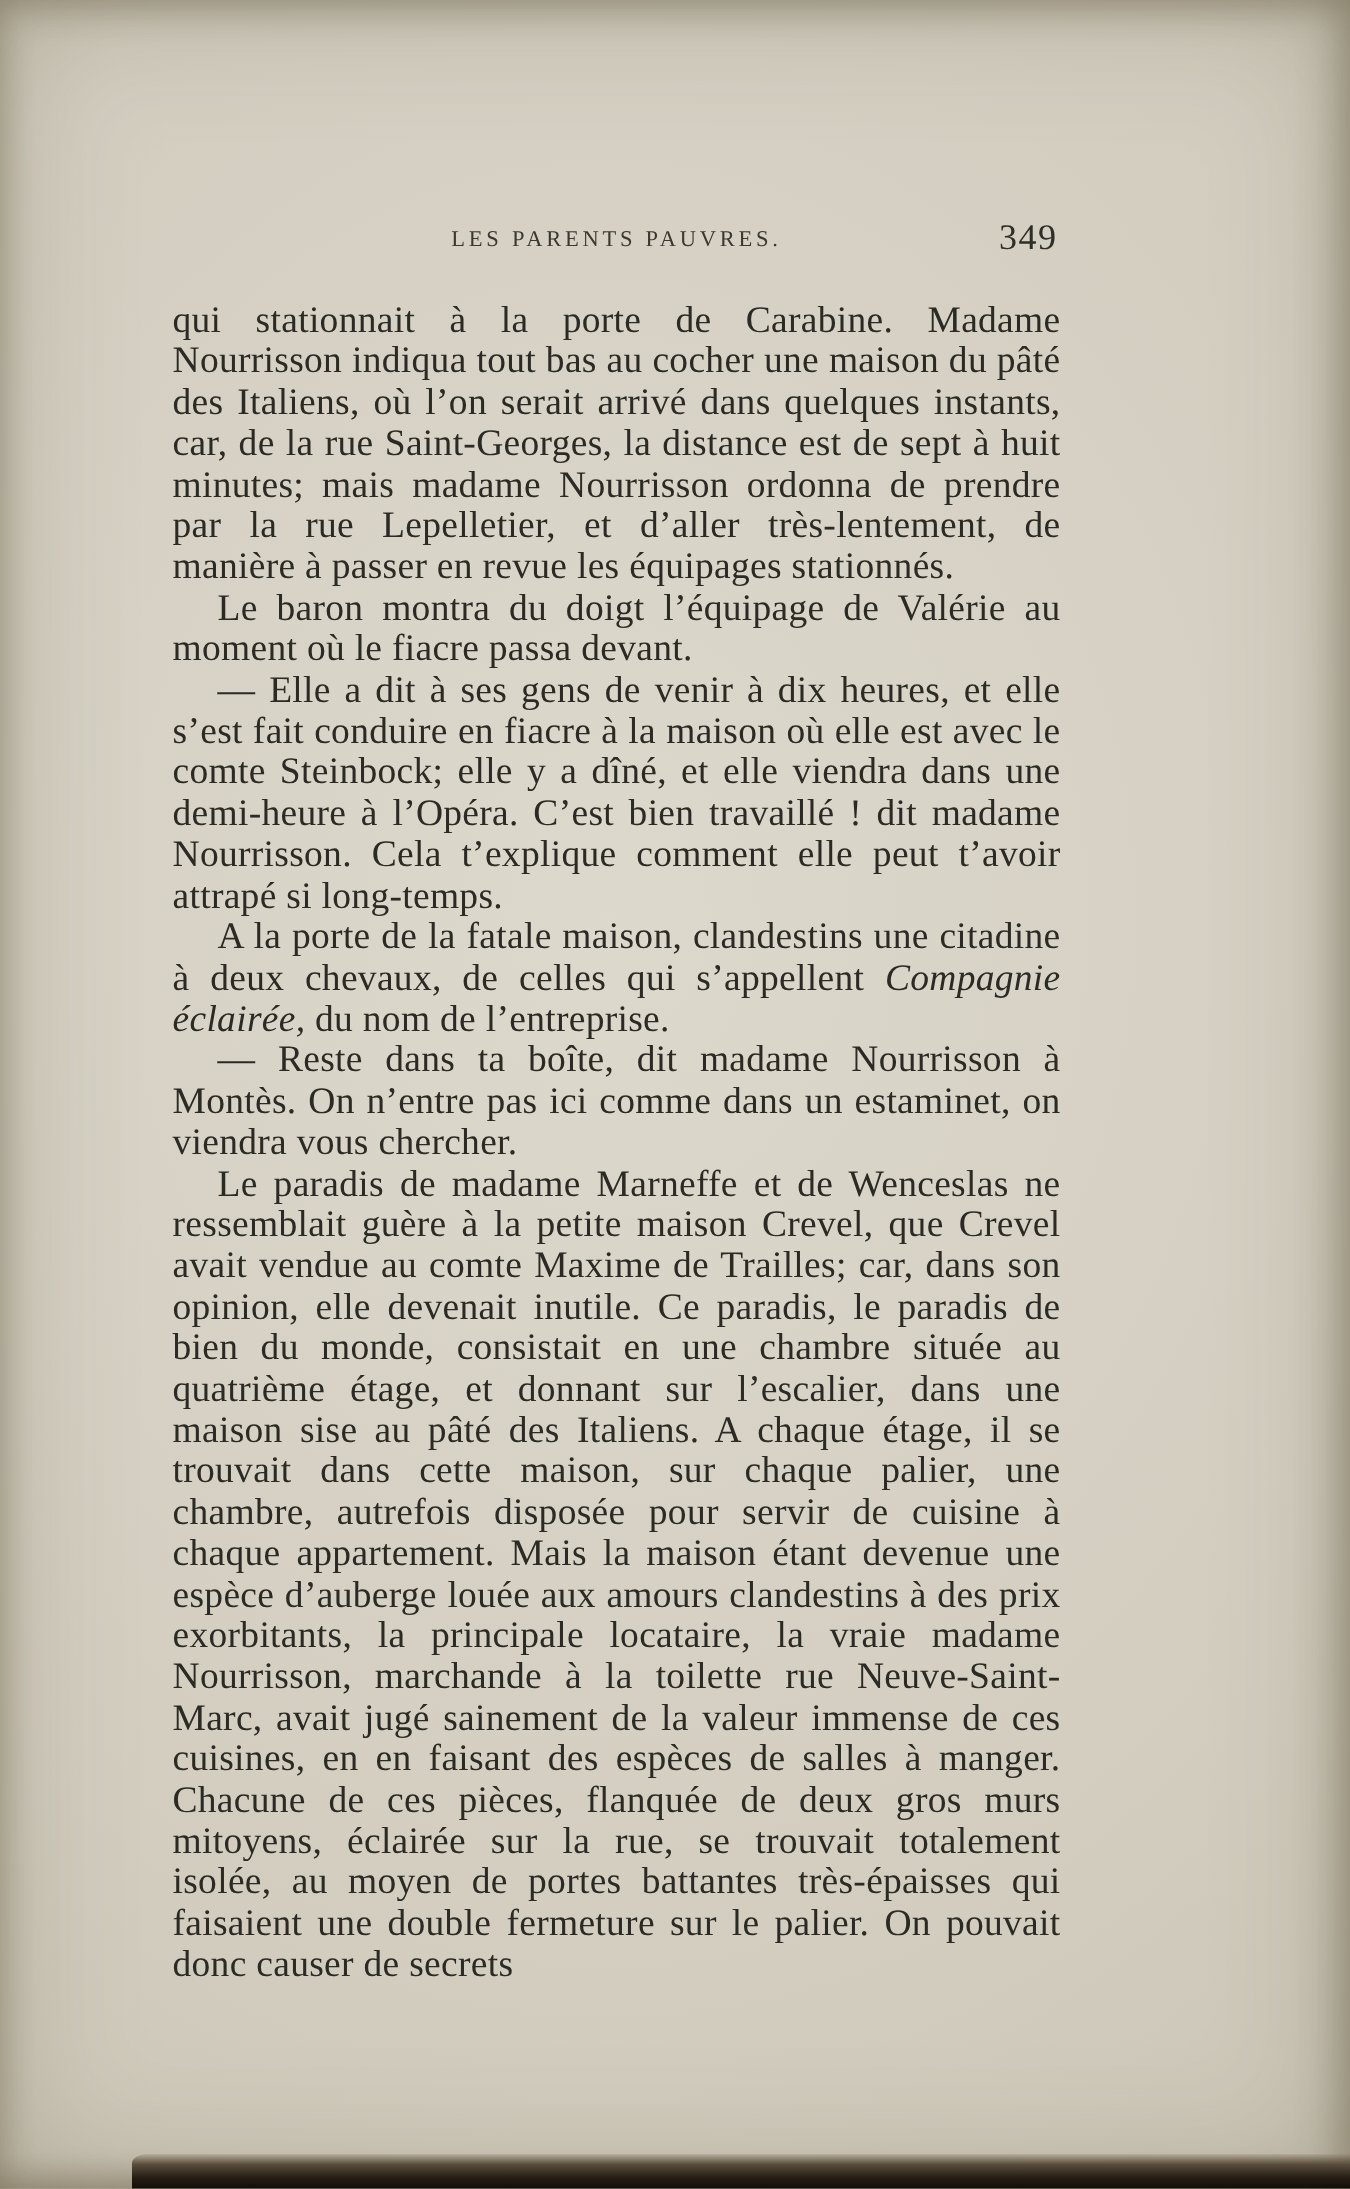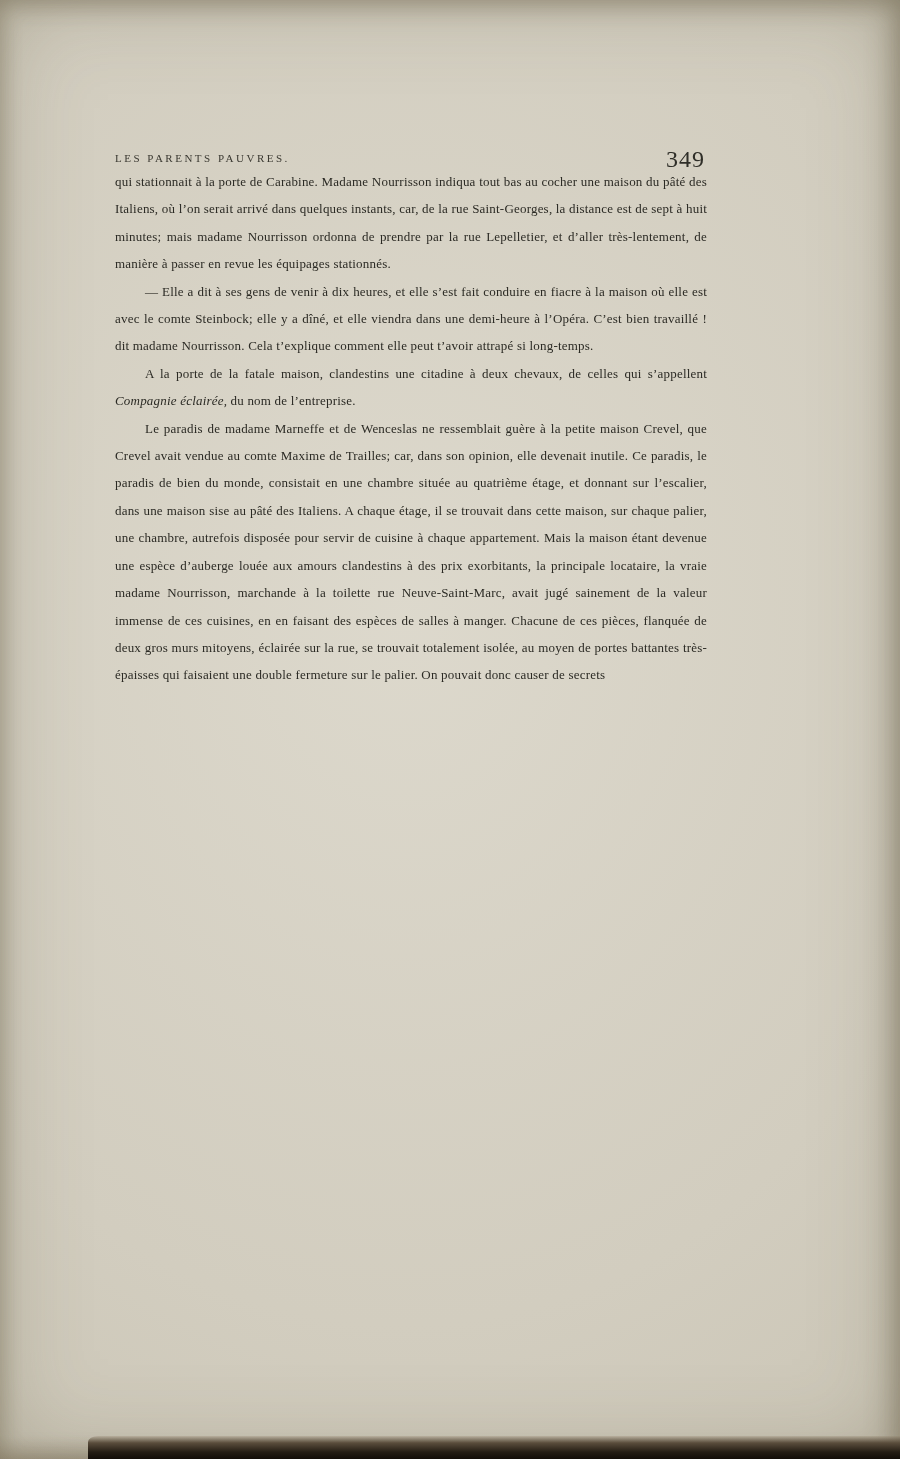--- a/index.html
+++ b/index.html
@@ -31,40 +31,40 @@
     left: 115px;
     width: 592px;
     height: 30px;
     color: #33322c;
   }
   .running-title {
     position: absolute;
     left: 0;
     right: 0;
     top: 6px;
-    text-align: left;
-    font-size: 11px;
+    text-align: center;
+    font-size: 15px;
     letter-spacing: 2.5px;
     color: #3a3831;
   }
   .page-number {
     position: absolute;
     right: 2px;
     top: 0;
     font-size: 24px;
     letter-spacing: 1px;
     color: #2f2e28;
   }
   .text-block {
     position: absolute;
-    top: 168px;
+    top: 200px;
     left: 115px;
     width: 592px;
     color: #2b2a24;
-    font-size: 13px;
+    font-size: 25px;
     line-height: 27.4px;
     letter-spacing: 0.2px;
     text-align: justify;
   }
   .text-block p.para {
     margin: 0;
     padding: 0;
   }
   .text-block p.para.indent {
     text-indent: 30px;
@@ -101,21 +101,23 @@
 
 <div class="scan-page">
 
   <div class="page-header">
     <div class="running-title">LES PARENTS PAUVRES.</div>
     <div class="page-number">349</div>
   </div>
 
   <div class="text-block">
       <p class="para"><span>qui stationnait à la porte de Carabine. Madame Nourrisson indiqua tout bas au cocher une maison du pâté des Italiens, où l’on serait arrivé dans quelques instants, car, de la rue Saint-Georges, la distance est de sept à huit minutes; mais madame Nourrisson ordonna de prendre par la rue Lepelletier, et d’aller très-lentement, de manière à passer en revue les équipages stationnés.</span></p>
+      <p class="para indent"><span>Le baron montra du doigt l’équipage de Valérie au moment où le fiacre passa devant.</span></p>
       <p class="para indent"><span>— Elle a dit à ses gens de venir à dix heures, et elle s’est fait conduire en fiacre à la maison où elle est avec le comte Steinbock; elle y a dîné, et elle viendra dans une demi-heure à l’Opéra. C’est bien travaillé ! dit madame Nourrisson. Cela t’explique comment elle peut t’avoir attrapé si long-temps.</span></p>
       <p class="para indent"><span>A la porte de la fatale maison, clandestins une citadine à deux chevaux, de celles qui s’appellent </span><span class="italic">Compagnie éclairée,</span><span> du nom de l’entreprise.</span></p>
+      <p class="para indent"><span>— Reste dans ta boîte, dit madame Nourrisson à Montès. On n’entre pas ici comme dans un estaminet, on viendra vous chercher.</span></p>
       <p class="para indent"><span>Le paradis de madame Marneffe et de Wenceslas ne ressemblait guère à la petite maison Crevel, que Crevel avait vendue au comte Maxime de Trailles; car, dans son opinion, elle devenait inutile. Ce paradis, le paradis de bien du monde, consistait en une chambre située au quatrième étage, et donnant sur l’escalier, dans une maison sise au pâté des Italiens. A chaque étage, il se trouvait dans cette maison, sur chaque palier, une chambre, autrefois disposée pour servir de cuisine à chaque appartement. Mais la maison étant devenue une espèce d’auberge louée aux amours clandestins à des prix exorbitants, la principale locataire, la vraie madame Nourrisson, marchande à la toilette rue Neuve-Saint-Marc, avait jugé sainement de la valeur immense de ces cuisines, en en faisant des espèces de salles à manger. Chacune de ces pièces, flanquée de deux gros murs mitoyens, éclairée sur la rue, se trouvait totalement isolée, au moyen de portes battantes très-épaisses qui faisaient une double fermeture sur le palier. On pouvait donc causer de secrets</span></p>
     </div>
 
   <div class="scan-bottom-corner"></div>
   <div class="scan-bottom-edge"></div>
 
 </div>
 
 </body></html>

